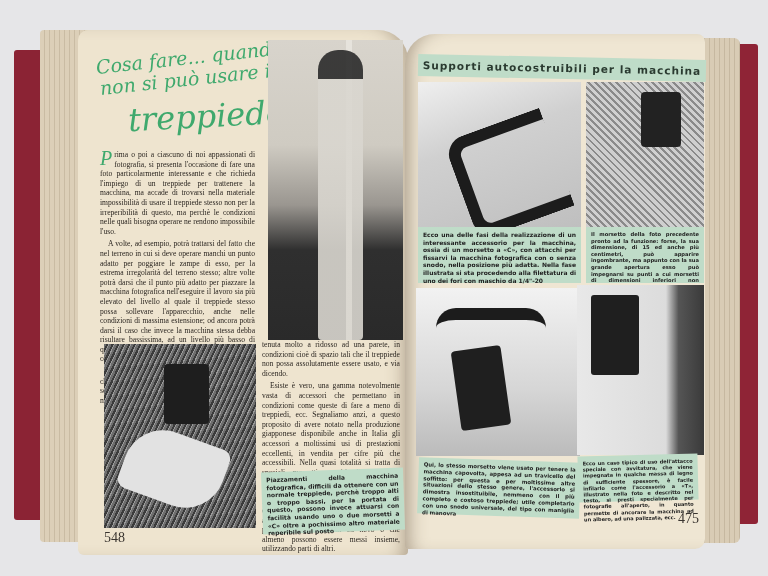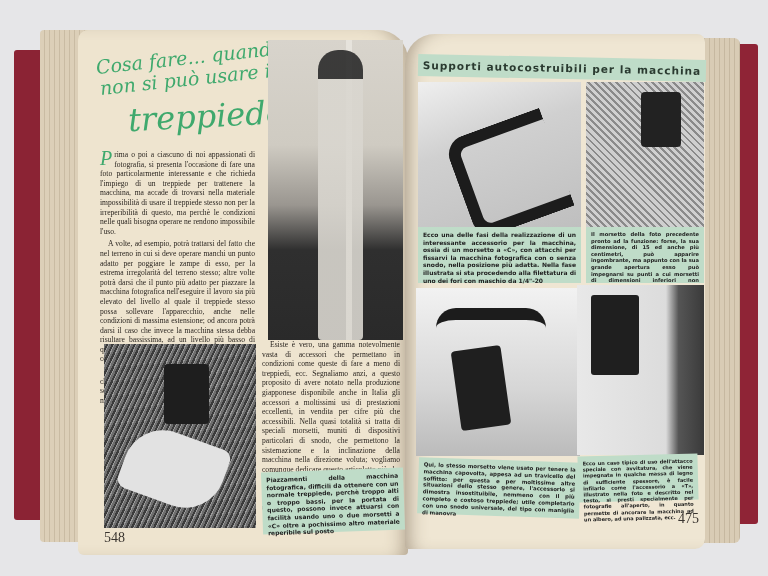--- a/index.html
+++ b/index.html
@@ -78,20 +78,21 @@
   <p>A volte, ad esempio, potrà trattarsi del fatto che nel terreno in cui si deve operare manchi un punto adatto per poggiare le zampe di esso, per la estrema irregolarità del terreno stesso; altre volte potrà darsi che il punto più adatto per piazzare la macchina fotografica nell'eseguire il lavoro sia più elevato del livello al quale il treppiede stesso possa sollevare l'apparecchio, anche nelle condizioni di massima estensione; od ancora potrà darsi il caso che invece la macchina stessa debba risultare bassissima, ad un livello più basso di quello concesso dal treppiede anche nelle condizioni di minimo allungamento.</p>
   <p>Altre volte potrà magari accadere di constatare che una determinata inquadratura si ottenga solamente quando la macchina fotografica viene man-</p>
 </div>
 
 <div class="abs photo photo-grass">
   <div class="cam"></div>
   <div class="obj"></div>
 </div>
 
 <div class="abs body-text col2">
+  <p style="text-indent:0">tenuta molto a ridosso ad una parete, in condizioni cioè di spazio tali che il treppiede non possa assolutamente essere usato, e via dicendo.</p>
   <p>Esiste è vero, una gamma notevolmente vasta di accessori che permettano in condizioni come queste di fare a meno di treppiedi, ecc. Segnaliamo anzi, a questo proposito di avere notato nella produzione giapponese disponibile anche in Italia gli accessori a moltissimi usi di prestazioni eccellenti, in vendita per cifre più che accessibili. Nella quasi totalità si tratta di speciali morsetti, muniti di dispositivi particolari di snodo, che permettono la sistemazione e la inclinazione della macchina nella direzione voluta; vogliamo comunque dedicare questo articoletto più che a dispositivi commerciali, ad altri che possono essere costruiti ex novo o che almeno possono essere messi insieme, utilizzando parti di altri.</p>
 </div>
 
 <div class="abs caption cap-left">
   <span class="capt-txt">Piazzamenti della macchina fotografica, difficili da ottenere con un normale treppiede, perchè troppo alti o troppo bassi, per la portata di questo, possono invece attuarsi con facilità usando uno o due morsetti a «C» oltre a pochissimo altro materiale reperibile sul posto</span>
 </div>
 
 <div class="abs pagenum pn-left">548</div>
 
 <div class="abs banner">

